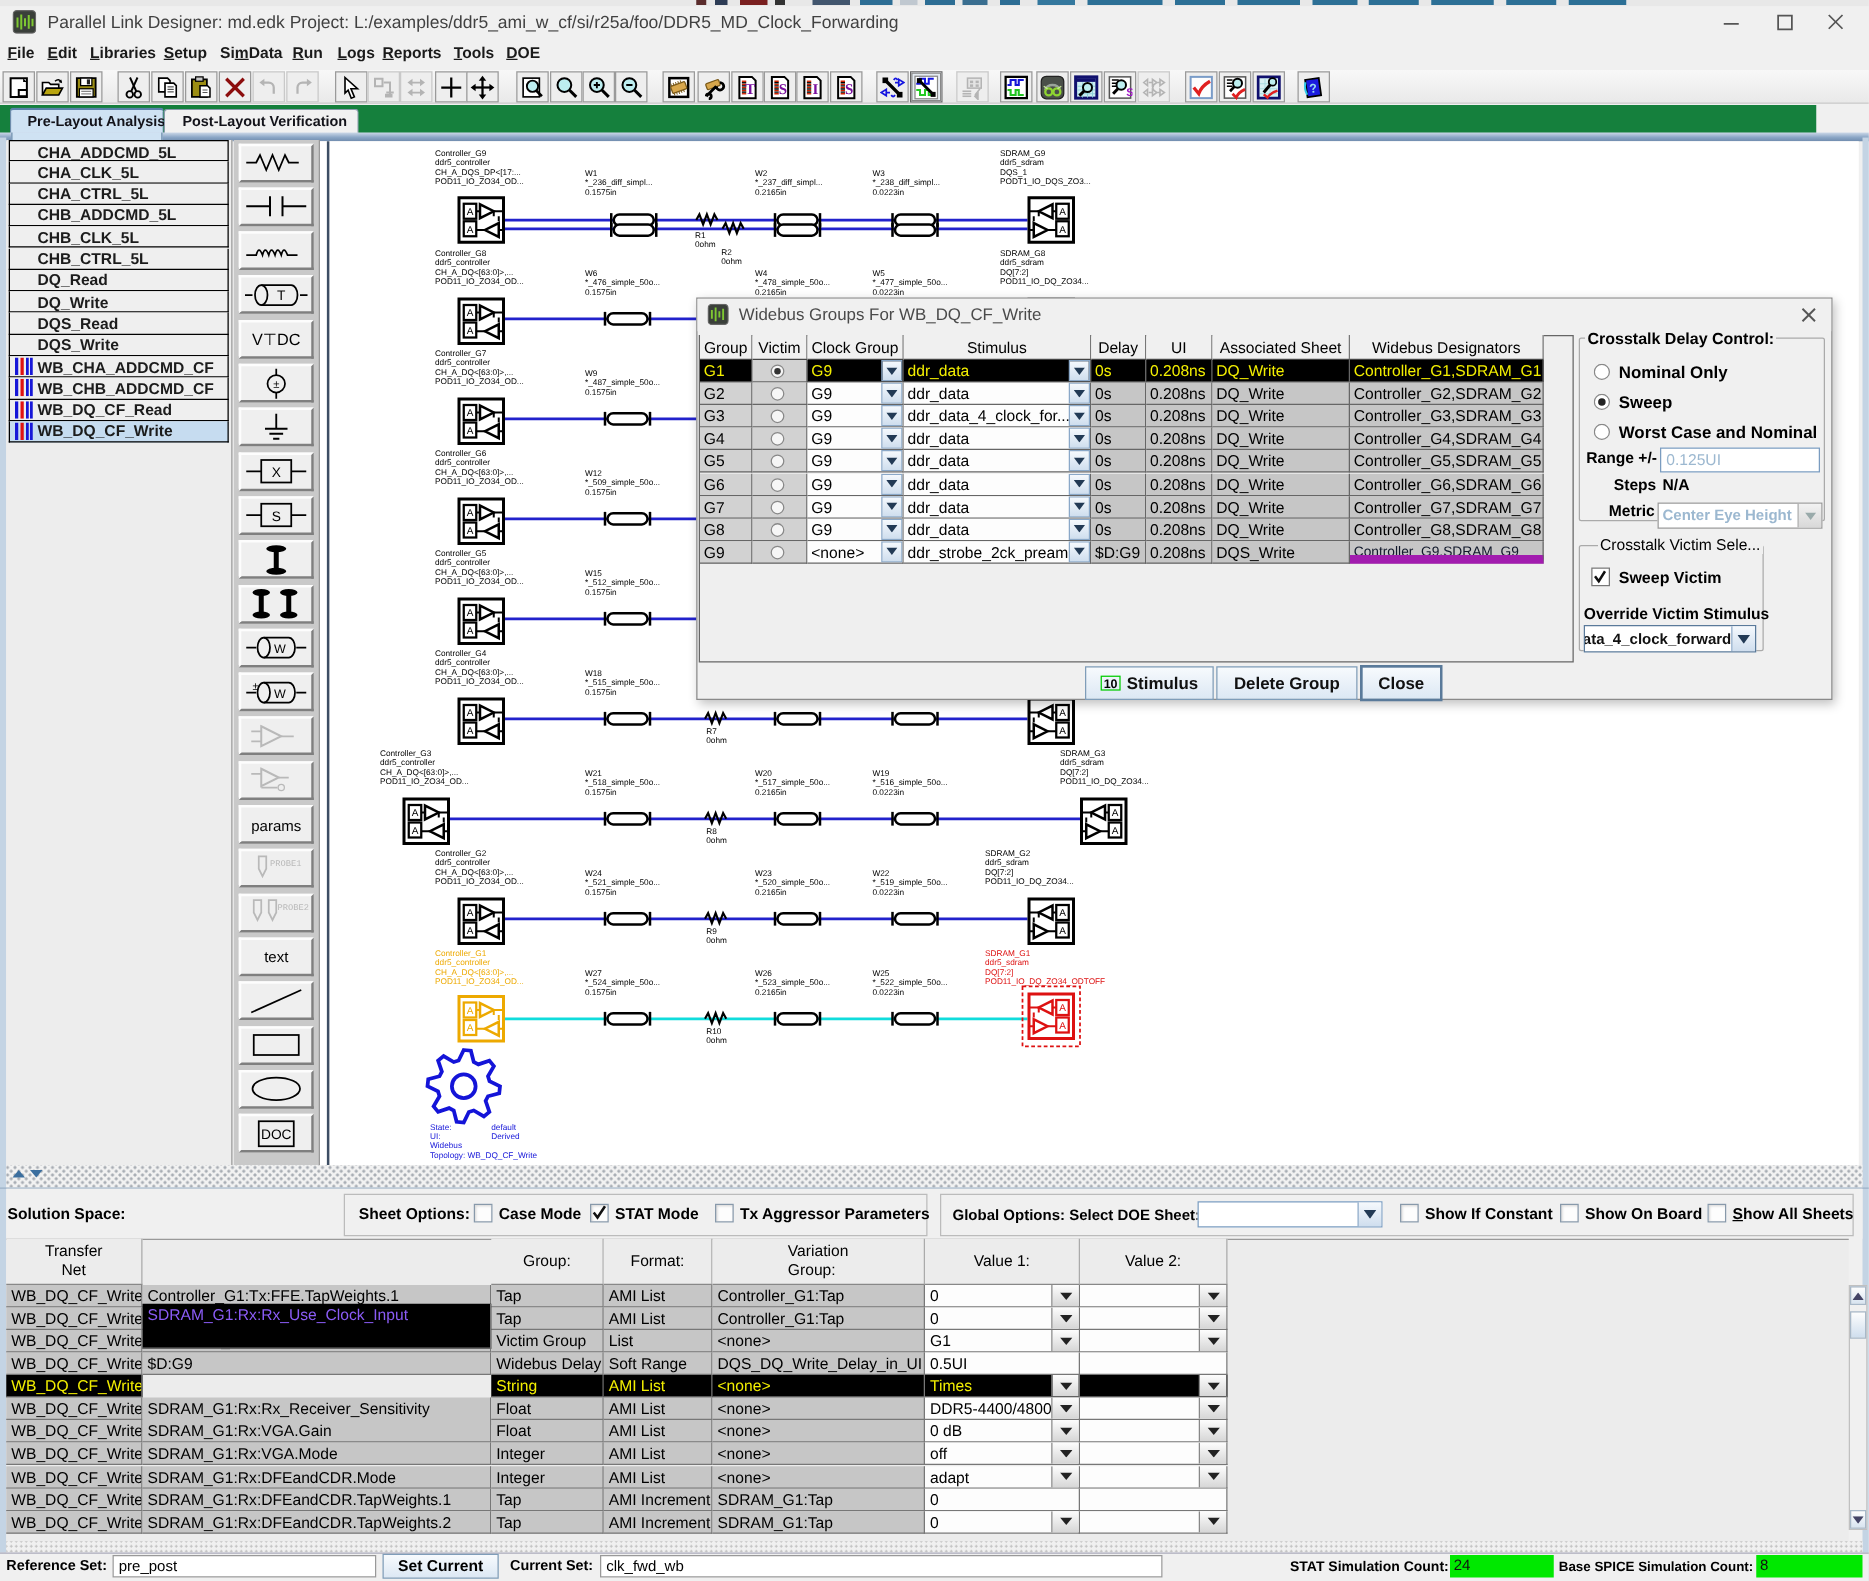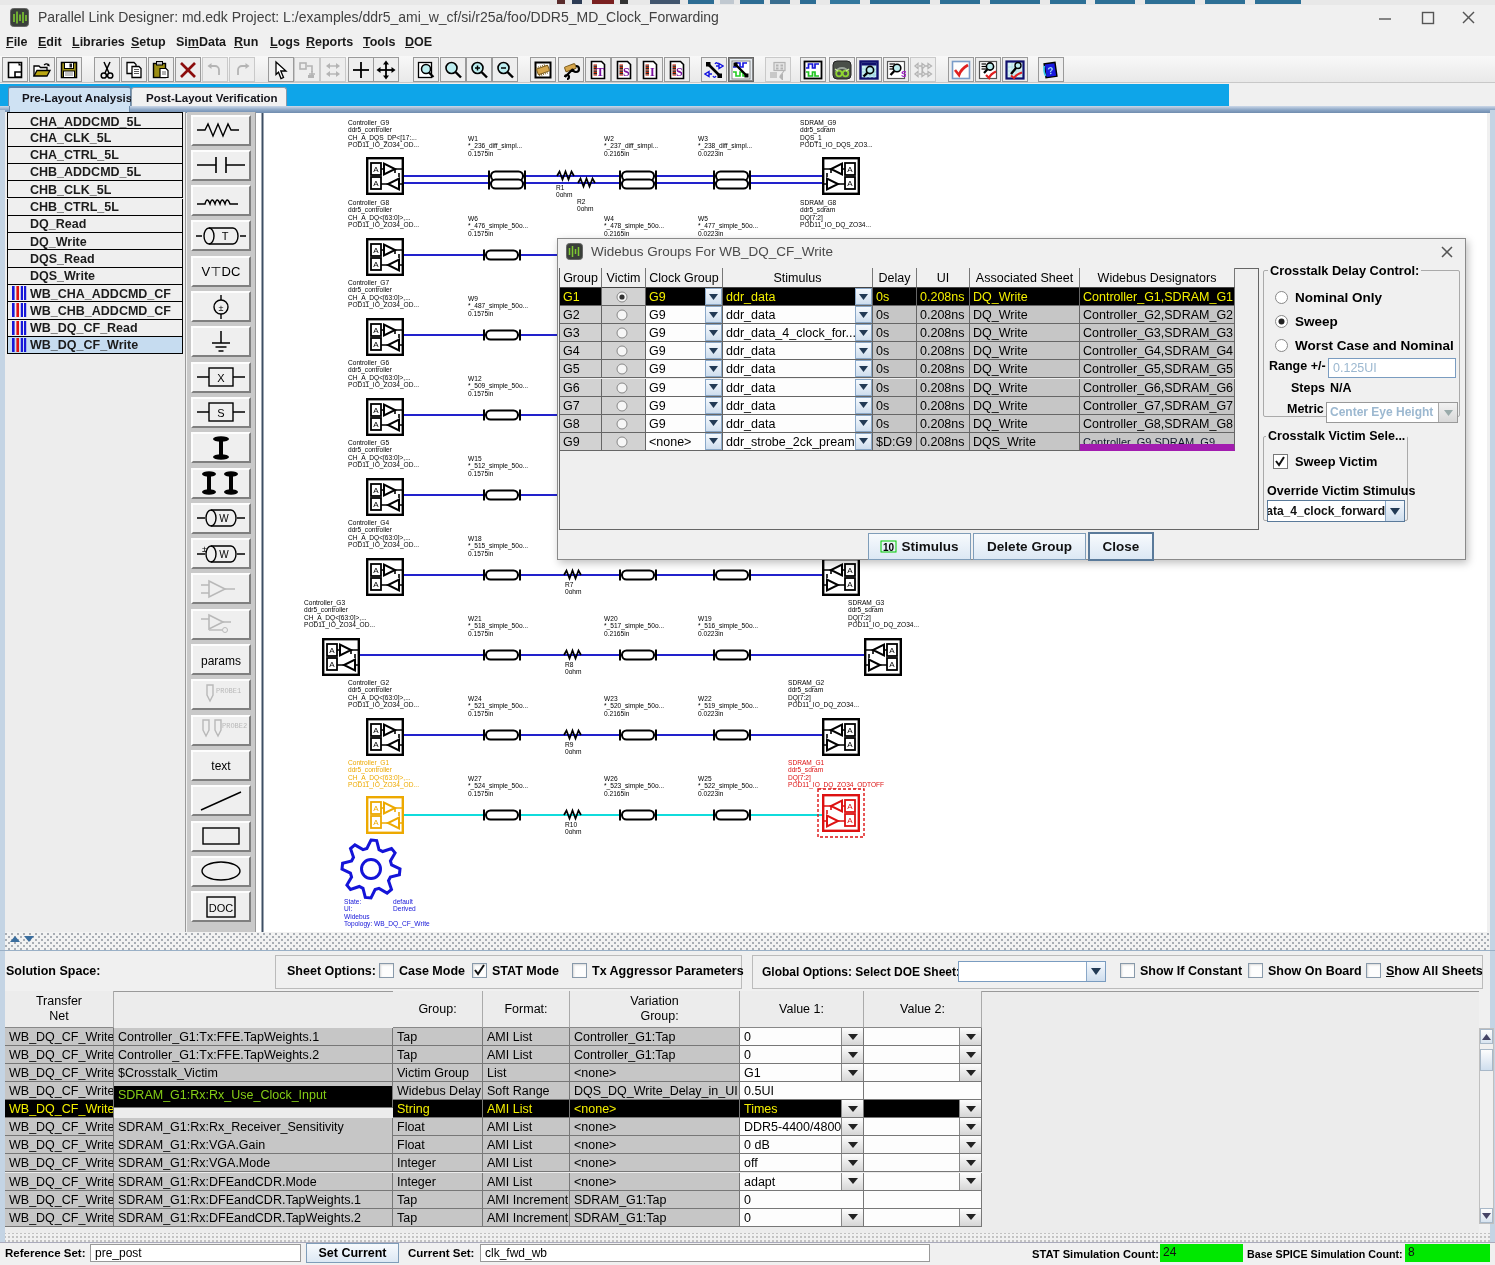--- a/index.html
+++ b/index.html
@@ -457,21 +457,21 @@
         <svg width="20" height="20" viewBox="0 0 20 20">
           <g transform="rotate(-8 10 10)">
             <rect x="4" y="3" width="11" height="14" fill="#1a1ae0" stroke="#000" stroke-width="1.4"></rect>
             <path d="M4,5 q-2,5 0,10" fill="none" stroke="#30c8e8" stroke-width="1.6"></path>
             <text x="9.5" y="14" font-size="10" font-weight="bold" fill="#9adbf0" text-anchor="middle">?</text>
           </g>
         </svg>
       </div>
 </div>
 
-<div class="a" style="left:0;top:84px;width:1229px;height:26px;background:#0ea5e9">
+<div class="a" style="left:0;top:84px;width:1453px;height:26px;background:#15803d">
  <div class="a" style="left:8px;top:2px;width:123px;height:24px;background:#cfe2f3;border:1px solid #6d8cab;border-bottom:none;border-top:2px solid #5a82aa;border-radius:3px 3px 0 0"></div>
  <div class="a bold" style="left:22px;top:8px;font-size:11.5px;color:#13131a">Pre-Layout Analysis</div>
  <div class="a" style="left:131px;top:3px;width:156px;height:23px;background:#f1f1f1;border:1px solid #8899aa;border-bottom:none;border-radius:3px 3px 0 0"></div>
  <div class="a bold" style="left:146px;top:8px;font-size:11.5px;color:#13131a">Post-Layout Verification</div>
 </div>
 <div class="a" style="left:0;top:106px;width:1495px;height:7px;background:linear-gradient(#ccd8e8,#8ba6c6 55%,#708cae)"></div>
 <div class="a" style="left:9px;top:106px;width:121px;height:6px;background:#cfe2f3;border-left:1px solid #6d8cab;border-right:1px solid #6d8cab"></div>
 
 <div class="a" style="left:0;top:110px;width:5px;height:1155px;background:#c4d4e4"></div>
 <div class="a" style="left:1490px;top:110px;width:5px;height:1155px;background:#c4d4e4"></div>
@@ -1242,21 +1242,21 @@
 <div class="a" style="left:770px;top:119px;width:128px;height:20px;background:#fff;border:1px solid #7a9cc0;font-size:12.5px;color:#9cb8d0;line-height:18px;padding-left:4px">0.125UI</div>
 <div class="a bold" style="left:733px;top:142px;font-size:12.5px">Steps</div>
 <div class="a bold" style="left:772px;top:142px;font-size:12.5px">N/A</div>
 <div class="a bold" style="left:729px;top:163px;font-size:12.5px">Metric</div>
 <div class="a" style="left:768px;top:163px;width:132px;height:21px;background:#fff;border:1px solid #999;font-size:12px;font-weight:bold;color:#9cb8d0;line-height:19px;padding-left:3px;white-space:nowrap;overflow:hidden">Center Eye Height<div class="a" style="right:0;top:0;width:19px;height:100%;background:linear-gradient(#f2f2f2,#d8d8d8);border-left:1px solid #aaa;display:flex;align-items:center;justify-content:center">
           <svg width="9" height="6">
             <path d="M0,0 h9 l-4.5,6 z" fill="#9aa"></path>
           </svg>
         </div></div>
 <fieldset class="a" style="left:705px;top:190px;width:145px;height:92px;border:1px solid #aaa;border-radius:2px">
-        <legend style="font-size:12.5px;font-weight:bold;margin-left:2px;padding:0 2px;white-space:nowrap">Crosstalk Victim Sele...</legend>
+        <legend style="font-size:12.5px;font-weight:normal;margin-left:14px;padding:0 2px;white-space:nowrap">Crosstalk Victim Sele...</legend>
       </fieldset>
 <div class="a" style="left:715px;top:215px;width:15px;height:15px;background:#fff;border:1px solid #777;text-align:center">
         <svg width="12" height="12">
           <path d="M2,6 l3,4 l5,-8" fill="none" stroke="#111" stroke-width="2"></path>
         </svg>
       </div>
 <div class="a bold" style="left:737px;top:215px;font-size:12.8px">Sweep Victim</div>
 <div class="a bold" style="left:709px;top:245px;font-size:12.5px">Override Victim Stimulus</div>
 <div class="a" style="left:709px;top:261px;width:138px;height:22px;background:#fff;border:1.5px solid #5a7a9a;font-size:12px;font-weight:bold;color:#111;line-height:20px;overflow:hidden;white-space:nowrap">
         <div style="position:absolute;right:19px;top:0;height:100%;white-space:nowrap">data_4_clock_forward</div>
@@ -1305,21 +1305,21 @@
 <div class="a" style="left:1120px;top:963px;width:15px;height:15px;background:#fdfdfd;border:1px solid #8899aa;box-shadow:inset 1px 1px 2px rgba(0,0,0,0.15)"></div>
 <div class="a bold" style="left:1140px;top:964px;font-size:12.5px">Show If Constant</div>
 <div class="a" style="left:1248px;top:963px;width:15px;height:15px;background:#fdfdfd;border:1px solid #8899aa;box-shadow:inset 1px 1px 2px rgba(0,0,0,0.15)"></div>
 <div class="a bold" style="left:1268px;top:964px;font-size:12.5px">Show On Board</div>
 <div class="a" style="left:1366px;top:963px;width:15px;height:15px;background:#fdfdfd;border:1px solid #8899aa;box-shadow:inset 1px 1px 2px rgba(0,0,0,0.15)"></div>
 <div class="a bold" style="left:1386px;top:964px;font-size:12.5px"><span style="text-decoration:underline">S</span>how All Sheets</div>
 <div class="a" style="left:5px;top:991px;width:1474px;height:242px;background:#ececec;border-top:1px solid #999"></div>
 <div class="a" style="left:5px;top:991px;width:109px;height:37px;background:#ececec;border-right:1px solid #aaa;border-bottom:1px solid #888;display:flex;align-items:center;justify-content:center;text-align:center;font-size:12.5px;line-height:15px">Transfer<br>Net</div>
 <div class="a" style="left:393px;top:991px;width:90px;height:37px;background:#ececec;border-right:1px solid #aaa;border-bottom:1px solid #888;display:flex;align-items:center;justify-content:center;text-align:center;font-size:12.5px;line-height:15px">Group:</div>
 <div class="a" style="left:483px;top:991px;width:87px;height:37px;background:#ececec;border-right:1px solid #aaa;border-bottom:1px solid #888;display:flex;align-items:center;justify-content:center;text-align:center;font-size:12.5px;line-height:15px">Format:</div>
-<div class="a" style="left:570px;top:991px;width:170px;height:37px;background:#ececec;border-right:1px solid #aaa;border-bottom:1px solid #888;display:flex;align-items:center;justify-content:center;text-align:right;font-size:12.5px;line-height:15px">Variation<br>Group:</div>
+<div class="a" style="left:570px;top:991px;width:170px;height:37px;background:#ececec;border-right:1px solid #aaa;border-bottom:1px solid #888;display:flex;align-items:center;justify-content:center;text-align:left;font-size:12.5px;line-height:15px">Variation<br>Group:</div>
 <div class="a" style="left:740px;top:991px;width:124px;height:37px;background:#ececec;border-right:1px solid #aaa;border-bottom:1px solid #888;display:flex;align-items:center;justify-content:center;text-align:center;font-size:12.5px;line-height:15px">Value 1:</div>
 <div class="a" style="left:864px;top:991px;width:118px;height:37px;background:#ececec;border-right:1px solid #aaa;border-bottom:1px solid #888;display:flex;align-items:center;justify-content:center;text-align:center;font-size:12.5px;line-height:15px">Value 2:</div>
 <div class="a" style="left:5px;top:1028.0px;width:109px;height:18.06px;background:#c6c6c6;border-right:1px solid #777;border-bottom:1px solid #777;overflow:hidden;white-space:nowrap;font-size:12.5px;line-height:18.06px;padding-left:4px;color:#000">WB_DQ_CF_Write</div>
 <div class="a" style="left:114px;top:1028.0px;width:279px;height:18.06px;background:#c6c6c6;border-right:1px solid #777;border-bottom:1px solid #777;overflow:hidden;white-space:nowrap;font-size:12.5px;line-height:18.06px;padding-left:4px;color:#000">Controller_G1:Tx:FFE.TapWeights.1</div>
 <div class="a" style="left:393px;top:1028.0px;width:90px;height:18.06px;background:#c6c6c6;border-right:1px solid #777;border-bottom:1px solid #777;overflow:hidden;white-space:nowrap;font-size:12.5px;line-height:18.06px;padding-left:4px;color:#000">Tap</div>
 <div class="a" style="left:483px;top:1028.0px;width:87px;height:18.06px;background:#c6c6c6;border-right:1px solid #777;border-bottom:1px solid #777;overflow:hidden;white-space:nowrap;font-size:12.5px;line-height:18.06px;padding-left:4px;color:#000">AMI List</div>
 <div class="a" style="left:570px;top:1028.0px;width:170px;height:18.06px;background:#c6c6c6;border-right:1px solid #777;border-bottom:1px solid #777;overflow:hidden;white-space:nowrap;font-size:12.5px;line-height:18.06px;padding-left:4px;color:#000">Controller_G1:Tap</div>
 <div class="a" style="left:740px;top:1028.0px;width:124px;height:18.06px;background:#fdfdfd;border-right:1px solid #777;border-bottom:1px solid #777;overflow:hidden;white-space:nowrap;font-size:12.5px;line-height:18.06px;padding-left:4px;color:#000">0<div class="a" style="right:0;top:0;width:22px;height:100%;background:linear-gradient(#fdfdfd,#d6d6d6);border-left:1px solid #888;display:flex;align-items:center;justify-content:center">
         <svg width="10" height="6">
           <path d="M0,0 h10 l-5,6 z" fill="#222"></path>
@@ -1367,21 +1367,21 @@
       </div>
     </div>
 <div class="a" style="left:5px;top:1082.2px;width:109px;height:18.06px;background:#c6c6c6;border-right:1px solid #777;border-bottom:1px solid #777;overflow:hidden;white-space:nowrap;font-size:12.5px;line-height:18.06px;padding-left:4px;color:#000">WB_DQ_CF_Write</div>
 <div class="a" style="left:114px;top:1082.2px;width:279px;height:18.06px;background:#c6c6c6;border-right:1px solid #777;border-bottom:1px solid #777;overflow:hidden;white-space:nowrap;font-size:12.5px;line-height:18.06px;padding-left:4px;color:#000">$D:G9</div>
 <div class="a" style="left:393px;top:1082.2px;width:90px;height:18.06px;background:#c6c6c6;border-right:1px solid #777;border-bottom:1px solid #777;overflow:hidden;white-space:nowrap;font-size:12.5px;line-height:18.06px;padding-left:4px;color:#000">Widebus Delay</div>
 <div class="a" style="left:483px;top:1082.2px;width:87px;height:18.06px;background:#c6c6c6;border-right:1px solid #777;border-bottom:1px solid #777;overflow:hidden;white-space:nowrap;font-size:12.5px;line-height:18.06px;padding-left:4px;color:#000">Soft Range</div>
 <div class="a" style="left:570px;top:1082.2px;width:170px;height:18.06px;background:#c6c6c6;border-right:1px solid #777;border-bottom:1px solid #777;overflow:hidden;white-space:nowrap;font-size:12.5px;line-height:18.06px;padding-left:4px;color:#000">DQS_DQ_Write_Delay_in_UI</div>
 <div class="a" style="left:740px;top:1082.2px;width:124px;height:18.06px;background:#fdfdfd;border-right:1px solid #777;border-bottom:1px solid #777;overflow:hidden;white-space:nowrap;font-size:12.5px;line-height:18.06px;padding-left:4px;color:#000">0.5UI</div>
 <div class="a" style="left:864px;top:1082.2px;width:118px;height:18.06px;background:#fdfdfd;border-right:1px solid #777;border-bottom:1px solid #777;overflow:hidden;white-space:nowrap;font-size:12.5px;line-height:18.06px;padding-left:4px;color:#000"></div>
 <div class="a" style="left:5px;top:1100.2px;width:109px;height:18.06px;background:#000;border-right:1px solid #777;border-bottom:1px solid #777;overflow:hidden;white-space:nowrap;font-size:12.5px;line-height:18.06px;padding-left:4px;color:#f3ef00">WB_DQ_CF_Write</div>
-<div class="a" style="left:114px;top:1086px;width:279px;height:22px;background:#000;border-right:1px solid #777;border-bottom:1px solid #777;overflow:hidden;white-space:nowrap;font-size:12.5px;line-height:18.06px;padding-left:4px;color:#84cc16">SDRAM_G1:Rx:Rx_Use_Clock_Input</div>
+<div class="a" style="left:114px;top:1043px;width:279px;height:36px;background:#000;border-right:1px solid #777;border-bottom:1px solid #777;overflow:hidden;white-space:nowrap;font-size:12.5px;line-height:18.06px;padding-left:4px;color:#8b5cf6">SDRAM_G1:Rx:Rx_Use_Clock_Input</div>
 <div class="a" style="left:393px;top:1100.2px;width:90px;height:18.06px;background:#000;border-right:1px solid #777;border-bottom:1px solid #777;overflow:hidden;white-space:nowrap;font-size:12.5px;line-height:18.06px;padding-left:4px;color:#f3ef00">String</div>
 <div class="a" style="left:483px;top:1100.2px;width:87px;height:18.06px;background:#000;border-right:1px solid #777;border-bottom:1px solid #777;overflow:hidden;white-space:nowrap;font-size:12.5px;line-height:18.06px;padding-left:4px;color:#f3ef00">AMI List</div>
 <div class="a" style="left:570px;top:1100.2px;width:170px;height:18.06px;background:#000;border-right:1px solid #777;border-bottom:1px solid #777;overflow:hidden;white-space:nowrap;font-size:12.5px;line-height:18.06px;padding-left:4px;color:#f3ef00">&lt;none&gt;</div>
 <div class="a" style="left:740px;top:1100.2px;width:124px;height:18.06px;background:#000;border-right:1px solid #777;border-bottom:1px solid #777;overflow:hidden;white-space:nowrap;font-size:12.5px;line-height:18.06px;padding-left:4px;color:#f3ef00">Times<div class="a" style="right:0;top:0;width:22px;height:100%;background:linear-gradient(#fdfdfd,#d6d6d6);border-left:1px solid #888;display:flex;align-items:center;justify-content:center">
         <svg width="10" height="6">
           <path d="M0,0 h10 l-5,6 z" fill="#222"></path>
         </svg>
       </div></div>
 <div class="a" style="left:864px;top:1100.2px;width:118px;height:18.06px;background:#000;border-right:1px solid #777;border-bottom:1px solid #777;overflow:hidden;white-space:nowrap;font-size:12.5px;line-height:18.06px;padding-left:4px;color:#f3ef00">
       <div class="a" style="right:0;top:0;width:22px;height:100%;background:linear-gradient(#fdfdfd,#d6d6d6);border-left:1px solid #888;display:flex;align-items:center;justify-content:center">

